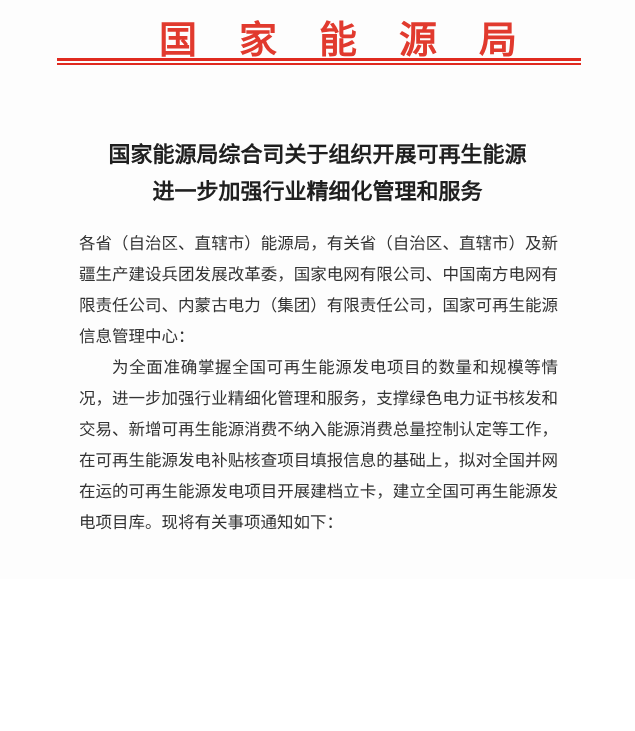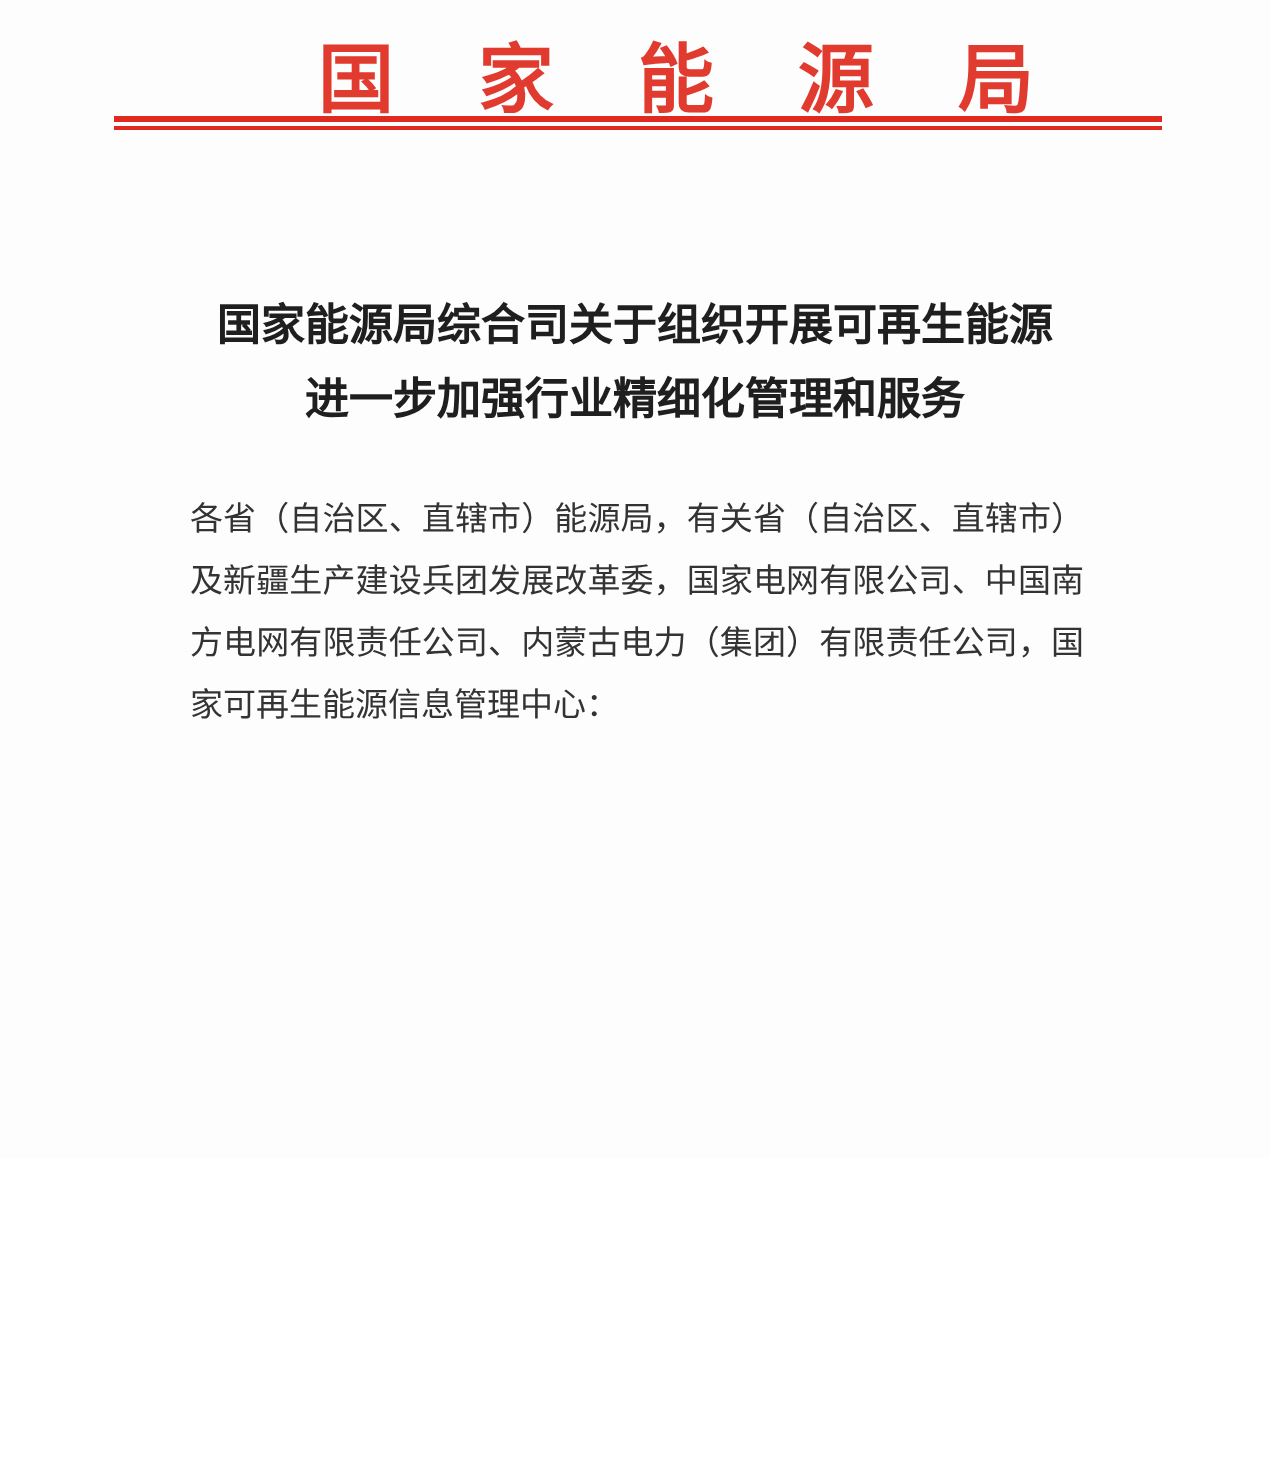--- a/index.html
+++ b/index.html
@@ -64,44 +64,44 @@
     height: 4px;
     background: var(--accent-line, #e02a1f);
   }
 
   
   .doc-title {
     position: absolute;
     top: 132px;
     left: 0;
     right: 0;
-    margin: 14px;
+    margin: 4px;
     text-align: center;
     font-size: 22px;
     line-height: 37px;
     font-weight: bold;
     color: #1f1f1f;
-    font-family: Liberation Mono, monospace;
+    font-family: Liberation Sans, sans-serif;
   }
   .doc-title span { display: block; }
 
   
   .doc-body {
     position: absolute;
     top: 228px;
     left: 79px;
     width: 479px;
     font-size: 16.5px;
     line-height: 31px;
     color: #333333;
     text-align: justify;
     font-family: "Liberation Serif", "DejaVu Serif", serif;
   }
   .doc-body p {
-    margin: 16px;
+    margin: 0;
     padding: 0;
   }
   .doc-body p.para {
     text-indent: 2em;
   }
 </style>
 </head>
 <body>
 
 <div class="page" style="--accent: #e13a2e; --accent-line: #e02a1f;">
@@ -114,20 +114,21 @@
     <div class="line-thin"></div>
   </div>
 
   <h1 class="doc-title">
     <span>国家能源局综合司关于组织开展可再生能源</span>
     <span>进一步加强行业精细化管理和服务</span>
   </h1>
 
   <div class="doc-body">
     <p class="salutation">各省（自治区、直辖市）能源局，有关省（自治区、直辖市）及新疆生产建设兵团发展改革委，国家电网有限公司、中国南方电网有限责任公司、内蒙古电力（集团）有限责任公司，国家可再生能源信息管理中心：</p>
+    <p class="para">为全面准确掌握全国可再生能源发电项目的数量和规模等情况，进一步加强行业精细化管理和服务，支撑绿色电力证书核发和交易、新增可再生能源消费不纳入能源消费总量控制认定等工作，在可再生能源发电补贴核查项目填报信息的基础上，拟对全国并网在运的可再生能源发电项目开展建档立卡，建立全国可再生能源发电项目库。现将有关事项通知如下：</p>
   </div>
 
   <div class="rule-bottom">
     <div class="line-thin"></div>
     <div class="gap"></div>
     <div class="line-thick"></div>
   </div>
 
 </div>
 

